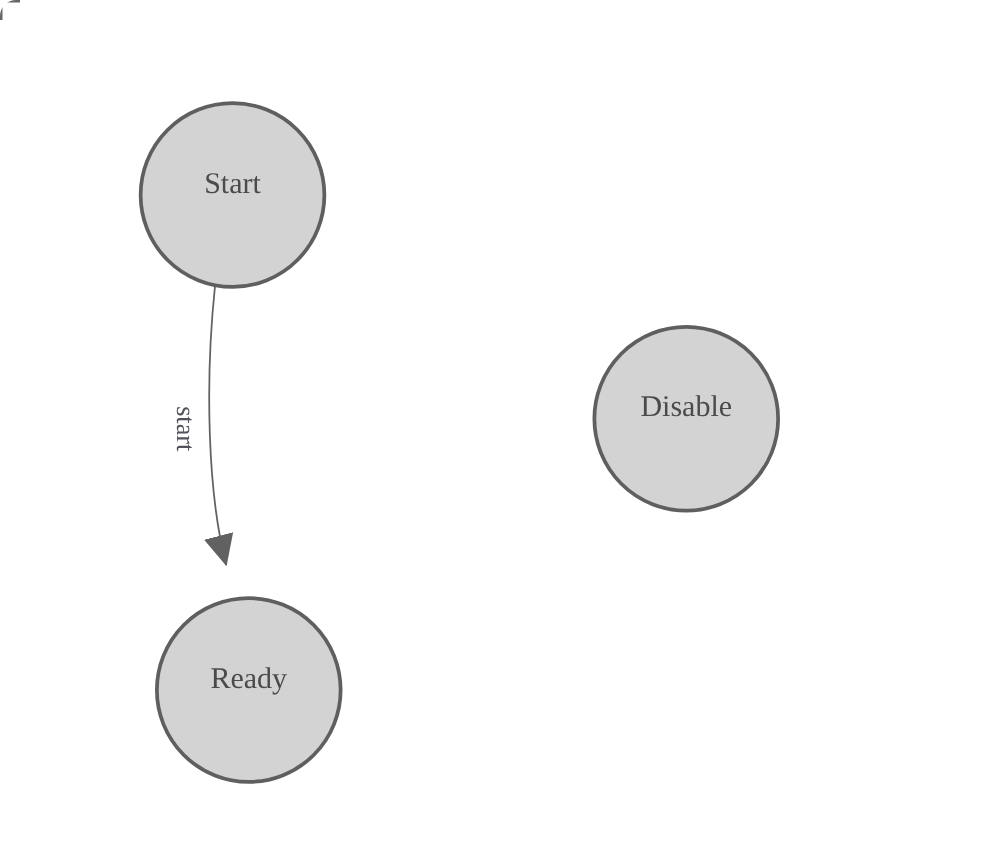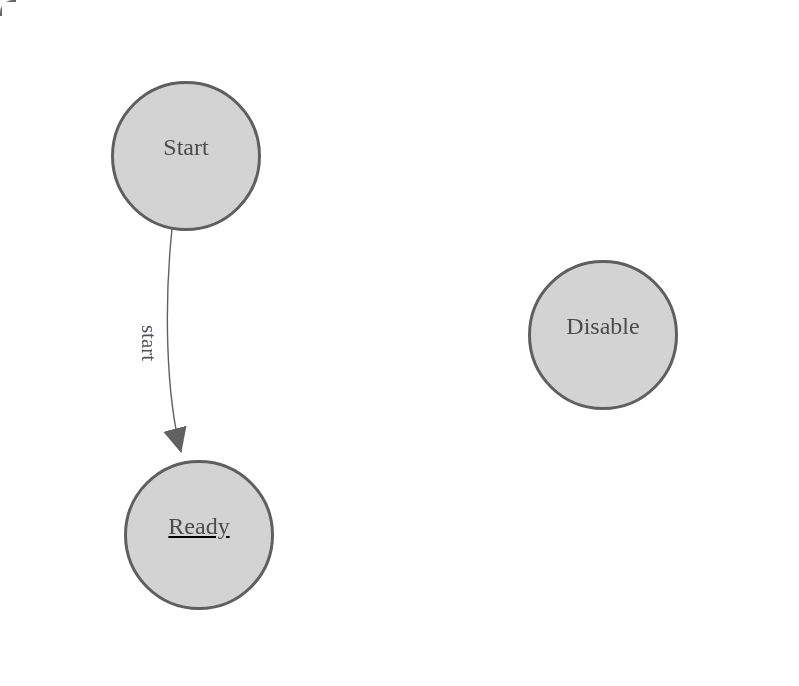--- a/index.html
+++ b/index.html
@@ -74,25 +74,25 @@
 <body>
 
 <div class="canvas" style="--bg: #ffffff; --node-fill: #d3d3d3; --node-stroke: #5f5f5f; --node-text: #4b4b4b; --edge-stroke: #616161; --edge-label: #52525c; --corner: #666666;">
 
   <div class="corner-mark"></div>
 
   <div class="node" style="left: 111px; top: 81px; width: 150px; height: 150px;">
     <span class="node-label">Start</span>
   </div>
 
-  <div class="node" style="left: 124px; top: 460px; width: 150px; height: 150px; text-decoration: underline;">
+  <div class="node" style="left: 124px; top: 477px; width: 150px; height: 150px;">
     <span class="node-label">Ready</span>
   </div>
 
-  <div class="node" style="left: 528px; top: 260px; width: 150px; height: 150px; align-items: center;">
+  <div class="node" style="left: 474px; top: 260px; width: 150px; height: 150px; align-items: center;">
     <span class="node-label">Disable</span>
   </div>
 
   <svg class="edge-layer" width="799" height="686" viewBox="0 0 799 686">
     <defs>
       <marker id="arrow" viewBox="0 0 25 24" refX="24" refY="12" markerUnits="userSpaceOnUse" markerWidth="25" markerHeight="24" orient="auto">
         <path class="arrow-head" d="M 0 0 L 25 12 L 0 24 Z"></path>
       </marker>
     </defs>
     <path class="edge-path" marker-end="url(#arrow)" d="M 172 229 C 164 305, 166 395, 181 452"></path>

